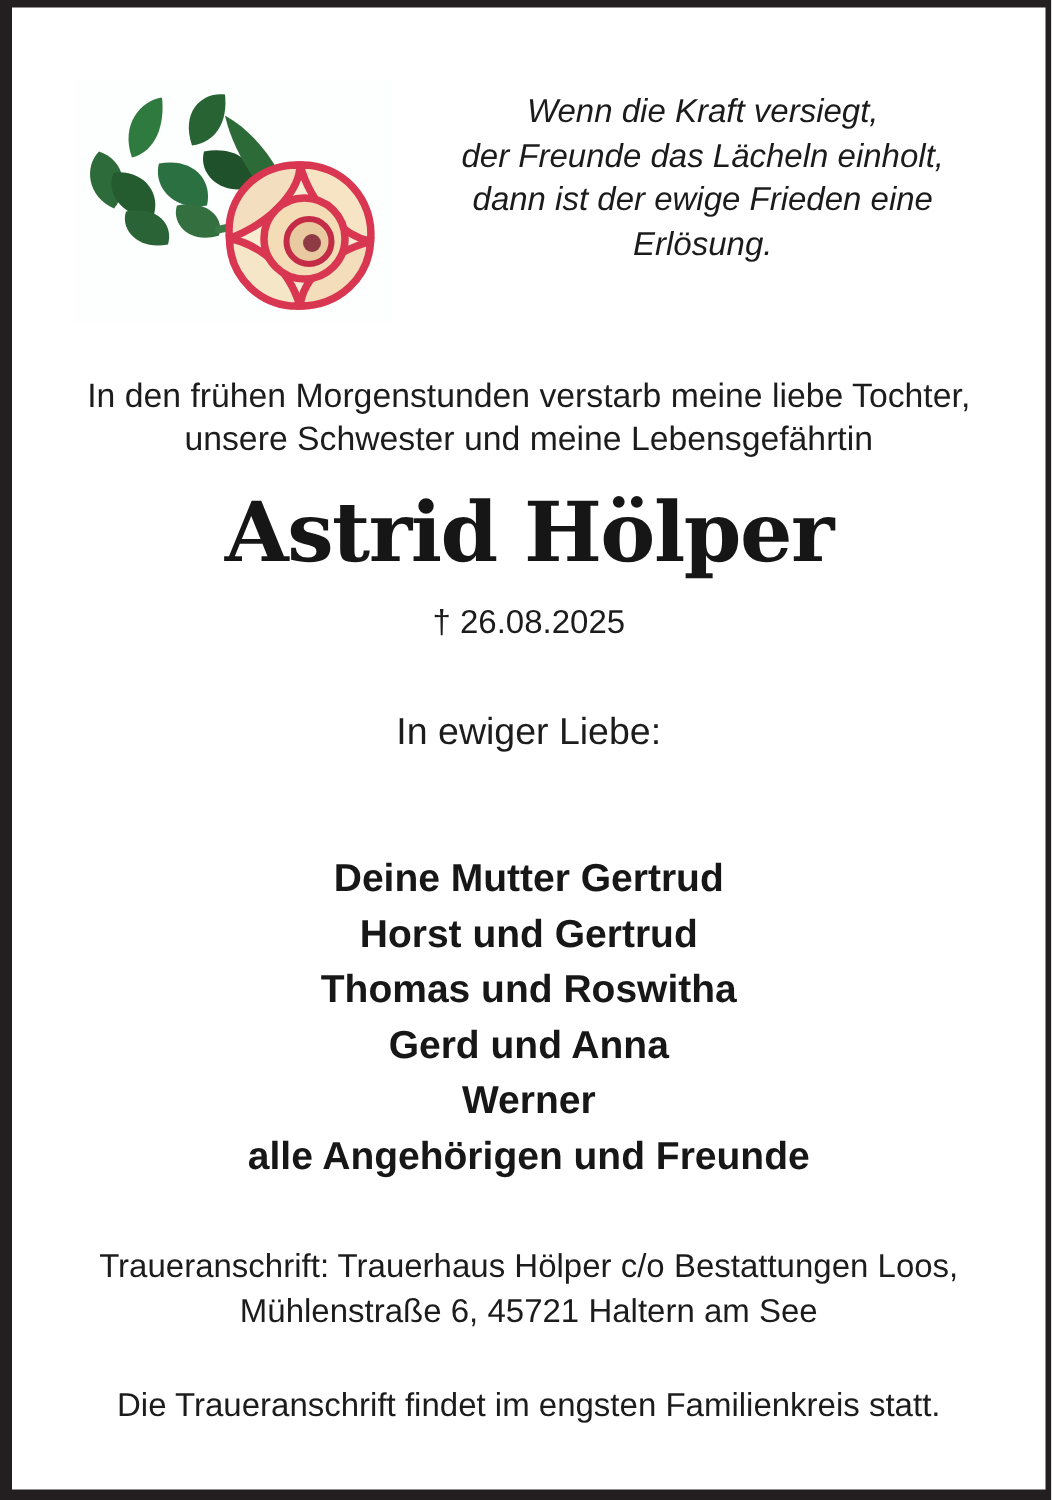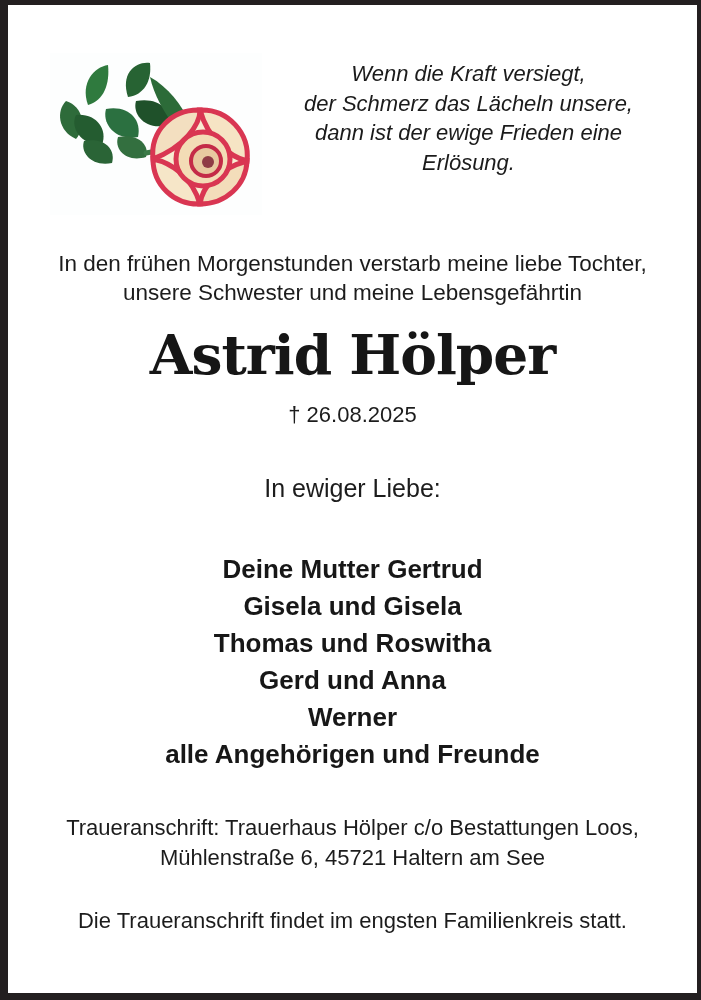--- a/index.html
+++ b/index.html
@@ -72,21 +72,21 @@
     font-size: 22px;
     line-height: 28px;
   }
   .farewell {
     margin-top: 44px;
     text-align: center;
     font-size: 25px;
     line-height: 30px;
   }
   .mourners {
-    margin-top: 48px;
+    margin-top: 64px;
     text-align: center;
     font-weight: 700;
     font-size: 26px;
     line-height: 37px;
     color: #171717;
   }
   .address {
     margin-top: 40px;
     text-align: center;
     font-size: 22px;
@@ -130,42 +130,42 @@
             <path d="M197 108 C196 132 176 151 150 151 C152 134 168 116 197 108 Z" fill="#f3ddba" stroke="#d93652" stroke-width="5"></path>
             <path d="M150 151 C124 152 103 132 103 106 C122 110 142 124 150 151 Z" fill="#f6e6c8" stroke="#d93652" stroke-width="5"></path>
             <circle cx="153" cy="106" r="27" fill="#f3dcb6" stroke="#d93652" stroke-width="5"></circle>
             <circle cx="156" cy="108" r="15" fill="#e8c9a0" stroke="#c42b47" stroke-width="4"></circle>
             <circle cx="158" cy="109" r="6" fill="#8f3b45"></circle>
           </g>
         </svg>
       </div>
       <div class="poem">
         <div>Wenn die Kraft versiegt,</div>
-        <div>der Schmerz das Lächeln unsere,</div>
+        <div>der Freunde das Lächeln einholt,</div>
         <div>dann ist der ewige Frieden eine</div>
         <div>Erlösung.</div>
       </div>
     </div>
 
     <div class="intro">
       <div>In den frühen Morgenstunden verstarb meine liebe Tochter,</div>
       <div>unsere Schwester und meine Lebensgefährtin</div>
     </div>
 
     <div class="deceased-name">Astrid Hölper</div>
 
     <div class="dates">
       <span>† 26.08.2025</span>
     </div>
 
     <div class="farewell">In ewiger Liebe:</div>
 
     <div class="mourners">
       <div>Deine Mutter Gertrud</div>
-      <div>Gisela und Gisela</div>
+      <div>Horst und Gertrud</div>
       <div>Thomas und Roswitha</div>
       <div>Gerd und Anna</div>
       <div>Werner</div>
       <div>alle Angehörigen und Freunde</div>
     </div>
 
     <div class="address">
       <div>Traueranschrift: Trauerhaus Hölper c/o Bestattungen Loos,</div>
       <div>Mühlenstraße 6, 45721 Haltern am See</div>
     </div>

